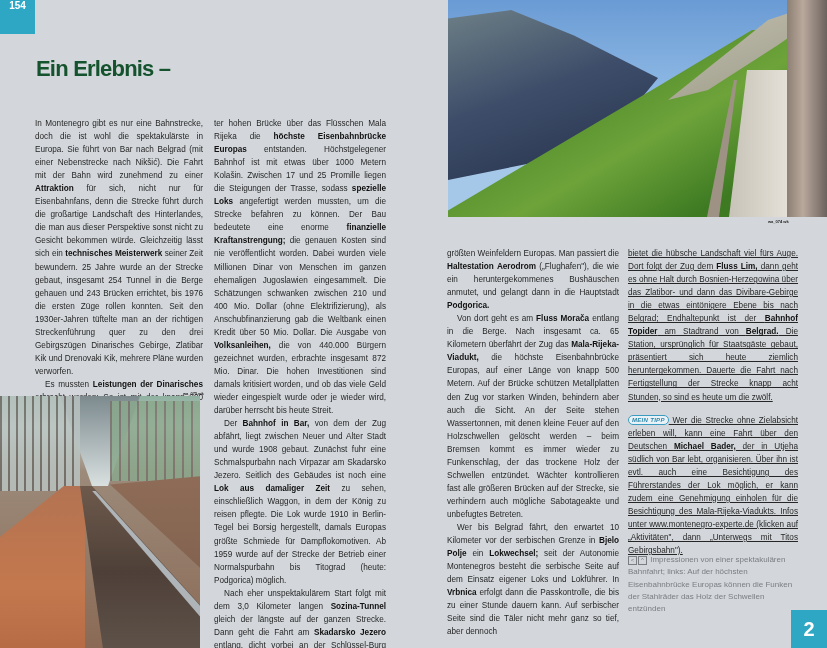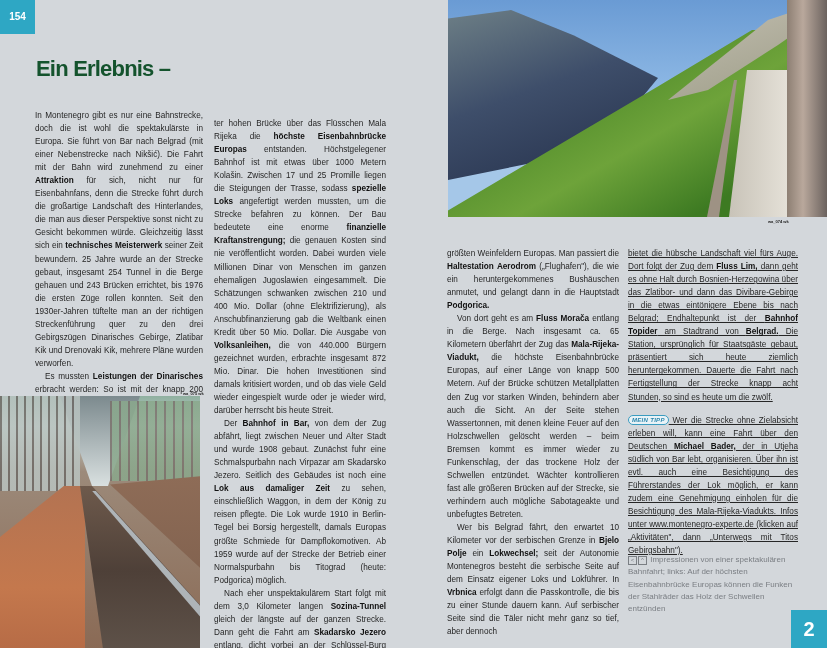--- a/index.html
+++ b/index.html
@@ -1,23 +1,23 @@
 <!DOCTYPE html>
 <html><head>
 <meta charset="utf-8">
 <style>
   html,body{margin:0;padding:0;}
   body{width:827px;height:648px;background:#d3d7db;position:relative;overflow:hidden;font-family:"Liberation Sans",sans-serif;color:#222;}
-  .page-num{position:absolute;left:0;top:0;width:35px;height:34px;background:#2ea7c4;color:#fff;font-size:10px;font-weight:bold;display:flex;align-items:center;justify-content:center;padding-bottom:2px;box-sizing:border-box;}
+  .page-num{position:absolute;left:0;top:0;width:35px;height:34px;background:#2ea7c4;color:#fff;font-size:10px;font-weight:bold;display:flex;align-items:flex-start;justify-content:center;padding-bottom:2px;box-sizing:border-box;}
   .title{position:absolute;left:36px;top:55px;font-family:"Liberation Sans",sans-serif;font-weight:bold;font-size:22px;line-height:27px;color:#14532d;letter-spacing:-0.8px;}
   .col{position:absolute;font-size:8.2px;line-height:13.05px;text-align:justify;color:#262626;}
   .col p{margin:0;}
   .col p.ind{text-indent:10px;}
   .col b{font-weight:bold;color:#111;}
-  .c1{left:35px;top:109px;width:168px;}
+  .c1{left:35px;top:117px;width:168px;}
   .c2{left:214px;top:117px;width:172px;}
   .c3{left:447px;top:247px;width:172px;}
   .c4{left:628px;top:247px;width:170px;text-decoration:underline;}
   .photo-credit{position:absolute;font-size:4px;color:#222;font-weight:bold;}
   .img-bridge{position:absolute;left:0;top:396px;width:200px;height:252px;overflow:hidden;
     background:
       linear-gradient(100deg, transparent 0 38%, rgba(0,0,0,0) 38%),
       linear-gradient(180deg,#8fb0a0 0%,#c9d4cf 12%,#9c8a7a 30%,#8a6a55 100%);}
   .img-bridge .walk{position:absolute;left:0;top:90px;width:85px;height:170px;background:linear-gradient(180deg,#b37352,#c4784d 60%,#b56a45);clip-path:polygon(75% 0,100% 0,100% 100%,0 100%,0 30%);}
   .img-bridge .rail{position:absolute;left:80px;top:90px;width:120px;height:170px;background:linear-gradient(180deg,#6e5a4c,#4e4038 50%,#5f534a);clip-path:polygon(0 0,10% 0,100% 70%,100% 100%,20% 100%);}

